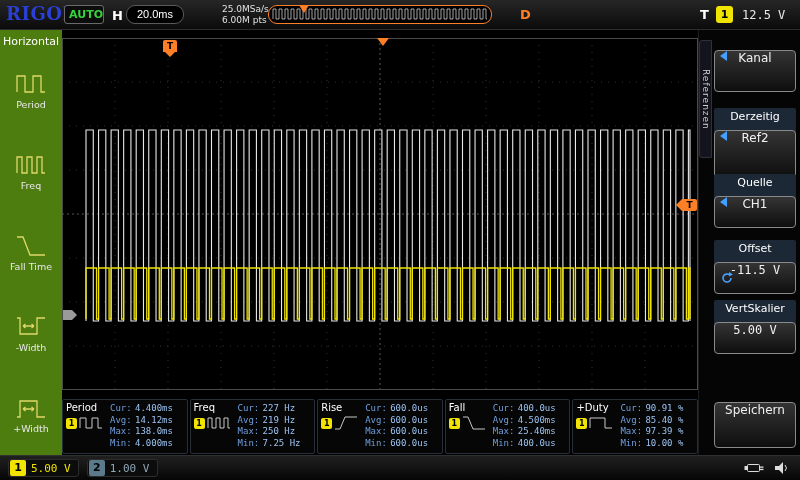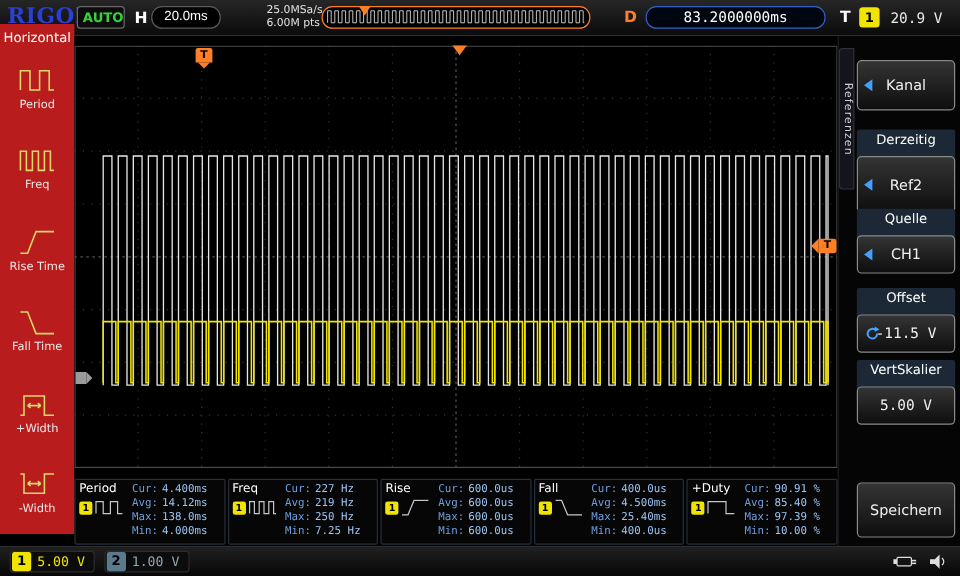--- a/index.html
+++ b/index.html
@@ -15,40 +15,40 @@
   .rate-block{position:absolute;left:222px;top:4px;font-size:9px;color:#e0e0e0;line-height:11px}
   .delay-bar{position:absolute;left:268px;top:5px;width:224px;height:19px;border:1px solid #ff7f27;border-radius:9px;background:#000}
   .delay-marker{position:absolute;left:30px;top:-1px;width:0;height:0;border-left:5px solid transparent;border-right:5px solid transparent;border-top:8px solid #ff7f27}
   .d-label{position:absolute;left:520px;top:7px;color:#ff7f27;font-weight:bold;font-size:13px}
   .delay-box{position:absolute;left:538px;top:5px;width:150px;height:19px;border:1px solid #2f62c4;border-radius:9px;background:#00060f;color:#fff;font-size:12px;text-align:center;line-height:17px;font-family:"DejaVu Sans Mono",monospace}
   .t-label{position:absolute;left:700px;top:7px;color:#fff;font-weight:bold;font-size:13px}
   .trig-badge{position:absolute;left:716px;top:6px;width:17px;height:17px;background:#f0e400;border-radius:3px;color:#000;font-weight:bold;font-size:11px;text-align:center;line-height:17px}
   .trig-level{position:absolute;left:742px;top:8px;color:#e8e8e8;font-size:12px;font-family:"DejaVu Sans Mono",monospace}
 
   
-  .left-menu{position:absolute;left:0;top:20px;width:62px;height:425px;background:#b91c1c;display:flex;flex-direction:column}
+  .left-menu{position:absolute;left:0;top:30px;width:62px;height:425px;background:#4d7c0f;display:flex;flex-direction:column}
   .left-title{color:#fff;font-size:11px;text-align:center;padding:5px 0 2px}
   .left-item{flex:1;display:flex;flex-direction:column;align-items:center;justify-content:center;gap:3px;cursor:pointer}
   .left-item span{color:#e8e8e8;font-size:9.5px;white-space:nowrap}
 
   
   .screen{position:absolute;left:62px;top:30px;width:636px;height:368px;background:#000}
   .grid-svg{position:absolute;left:0;top:8px}
   .trig-flag{position:absolute;left:101px;top:10px;width:14px;height:12px;background:#ff7f27;border-radius:2px 2px 0 0;color:#000;font-weight:bold;font-size:9px;text-align:center;line-height:12px}
   .trig-flag::after{content:"";position:absolute;left:2px;top:12px;border-left:5px solid transparent;border-right:5px solid transparent;border-top:5px solid #ff7f27}
   .delay-tri{position:absolute;left:315px;top:8px;width:0;height:0;border-left:6px solid transparent;border-right:6px solid transparent;border-top:8px solid #ff7f27}
   .level-flag{position:absolute;left:620px;top:169px;width:15px;height:12px;background:#ff7f27;color:#000;font-size:9px;font-weight:bold;text-align:center;line-height:12px;border-radius:0 2px 2px 0}
   .level-flag::before{content:"";position:absolute;left:-6px;top:0;border-top:6px solid transparent;border-bottom:6px solid transparent;border-right:6px solid #ff7f27}
   .ref-marker{position:absolute;left:1px;top:280px;width:9px;height:10px;background:#9a9a9a}
   .ref-marker::after{content:"";position:absolute;left:9px;top:0;border-top:5px solid transparent;border-bottom:5px solid transparent;border-left:5px solid #9a9a9a}
 
   
   .right-menu{position:absolute;left:698px;top:30px;width:102px;height:425px;background:#050505;border-left:1px solid #1c1c1c}
   .menu-tab{position:absolute;left:0;top:10px;width:13px;height:118px;background:#14141e;border:1px solid #30303c;border-radius:3px 0 0 3px;color:#cfcfcf;font-size:9px;writing-mode:vertical-rl;text-align:center;letter-spacing:1px;cursor:pointer}
-  .menu-btn{position:absolute;left:15px;width:82px;background:linear-gradient(#343434,#0e0e0e);border:1px solid #8a8a8a;border-radius:4px;color:#f0f0f0;font-size:12px;display:flex;align-items:center;justify-content:center;cursor:pointer}
+  .menu-btn{position:absolute;left:15px;width:82px;background:linear-gradient(#343434,#0e0e0e);border:1px solid #8a8a8a;border-radius:4px;color:#f0f0f0;font-size:12px;display:flex;justify-content:center;cursor:pointer}
   .menu-hdr{position:absolute;left:15px;width:82px;height:34px;background:#1c2836;border-radius:2px;color:#fff;font-size:11px;text-align:center;line-height:18px}
   .blue-arrow{position:absolute;left:5px;width:0;height:0;border-top:5px solid transparent;border-bottom:5px solid transparent;border-right:7px solid #44a0ff}
   .rot-icon{position:absolute;left:5px;top:50%;transform:translateY(-50%)}
   .val{font-family:"DejaVu Sans Mono",monospace}
 
   
   .measure-bar{position:absolute;left:62px;top:399px;width:636px;height:55px;display:flex;gap:2px}
   .mpanel{flex:1;background:#060606;border:1px solid #26303a;border-radius:2px;display:flex;padding:2px 3px}
   .mleft{width:44px;display:flex;flex-direction:column;align-items:flex-start;gap:3px}
   .mname{color:#fff;font-size:10px;white-space:nowrap}
@@ -84,63 +84,56 @@
       <div>25.0MSa/s</div>
       <div>6.00M pts</div>
     </div>
     <div class="delay-bar">
       <svg width="220" height="17" style="position:absolute;left:1px;top:0">
         <path id="preview-path" fill="none" d="M3,13 L3,3 L6,3 L6,13 L9,13 L9,3 L12,3 L12,13 L15,13 L15,3 L18,3 L18,13 L21,13 L21,3 L24,3 L24,13 L27,13 L27,3 L30,3 L30,13 L33,13 L33,3 L36,3 L36,13 L39,13 L39,3 L42,3 L42,13 L45,13 L45,3 L48,3 L48,13 L51,13 L51,3 L54,3 L54,13 L57,13 L57,3 L60,3 L60,13 L63,13 L63,3 L66,3 L66,13 L69,13 L69,3 L72,3 L72,13 L75,13 L75,3 L78,3 L78,13 L81,13 L81,3 L84,3 L84,13 L87,13 L87,3 L90,3 L90,13 L93,13 L93,3 L96,3 L96,13 L99,13 L99,3 L102,3 L102,13 L105,13 L105,3 L108,3 L108,13 L111,13 L111,3 L114,3 L114,13 L117,13 L117,3 L120,3 L120,13 L123,13 L123,3 L126,3 L126,13 L129,13 L129,3 L132,3 L132,13 L135,13 L135,3 L138,3 L138,13 L141,13 L141,3 L144,3 L144,13 L147,13 L147,3 L150,3 L150,13 L153,13 L153,3 L156,3 L156,13 L159,13 L159,3 L162,3 L162,13 L165,13 L165,3 L168,3 L168,13 L171,13 L171,3 L174,3 L174,13 L177,13 L177,3 L180,3 L180,13 L183,13 L183,3 L186,3 L186,13 L189,13 L189,3 L192,3 L192,13 L195,13 L195,3 L198,3 L198,13 L201,13 L201,3 L204,3 L204,13 L207,13 L207,3 L210,3 L210,13 L213,13 L213,3 L216,3 L216,13 L217,13" stroke="#cccccc" stroke-width="0.8"></path>
       </svg>
       <div class="delay-marker"></div>
     </div>
     <span class="d-label">D</span>
-    <div class="delay-box">83.2000000ms</div>
     <span class="t-label">T</span>
     <div class="trig-badge">1</div>
-    <span class="trig-level">20.9 V</span>
+    <span class="trig-level">12.5 V</span>
   </div>
 
   <div class="left-menu">
     <div class="left-title">Horizontal</div>
     <div class="left-item">
       <svg width="32" height="24" viewBox="0 0 32 24">
           <path d="M2,20 V4 H10 V20 H18 V4 H26 V20 H30" fill="none" stroke="#ded76a" stroke-width="1.3"></path>
         </svg>
       <span>Period</span>
     </div>
     <div class="left-item">
       <svg width="32" height="24" viewBox="0 0 32 24">
           <path d="M2,20 V4 H7 V20 H12 V4 H17 V20 H22 V4 H27 V20 H30" fill="none" stroke="#ded76a" stroke-width="1.3"></path>
         </svg>
       <span>Freq</span>
     </div>
     <div class="left-item">
       <svg width="32" height="24" viewBox="0 0 32 24">
-          <path d="M2,21 H8 L15,3 H30" fill="none" stroke="#ded76a" stroke-width="1.3"></path>
-        </svg>
-      <span>Rise Time</span>
-    </div>
-    <div class="left-item">
-      <svg width="32" height="24" viewBox="0 0 32 24">
           <path d="M2,3 H8 L15,21 H30" fill="none" stroke="#ded76a" stroke-width="1.3"></path>
         </svg>
       <span>Fall Time</span>
     </div>
     <div class="left-item">
       <svg width="32" height="24" viewBox="0 0 32 24">
+          <path d="M2,3 H5 V19 H22 V3 H30 M8,11 H19 M8,11 l2.5,-2 M8,11 l2.5,2 M19,11 l-2.5,-2 M19,11 l-2.5,2" fill="none" stroke="#ded76a" stroke-width="1.3"></path>
+        </svg>
+      <span>-Width</span>
+    </div>
+    <div class="left-item">
+      <svg width="32" height="24" viewBox="0 0 32 24">
           <path d="M2,21 H5 V5 H22 V21 H30 M8,13 H19 M8,13 l2.5,-2 M8,13 l2.5,2 M19,13 l-2.5,-2 M19,13 l-2.5,2" fill="none" stroke="#ded76a" stroke-width="1.3"></path>
         </svg>
       <span>+Width</span>
-    </div>
-    <div class="left-item">
-      <svg width="32" height="24" viewBox="0 0 32 24">
-          <path d="M2,3 H5 V19 H22 V3 H30 M8,11 H19 M8,11 l2.5,-2 M8,11 l2.5,2 M19,11 l-2.5,-2 M19,11 l-2.5,2" fill="none" stroke="#ded76a" stroke-width="1.3"></path>
-        </svg>
-      <span>-Width</span>
     </div>
   </div>
 
   <div class="screen">
     <svg class="grid-svg" width="636" height="352">
       <g id="grid-lines">
           <line x1="53" y1="0" x2="53" y2="352" stroke="#333" stroke-dasharray="1 6"></line>
           <line x1="106" y1="0" x2="106" y2="352" stroke="#333" stroke-dasharray="1 6"></line>
           <line x1="159" y1="0" x2="159" y2="352" stroke="#333" stroke-dasharray="1 6"></line>
           <line x1="212" y1="0" x2="212" y2="352" stroke="#333" stroke-dasharray="1 6"></line>

